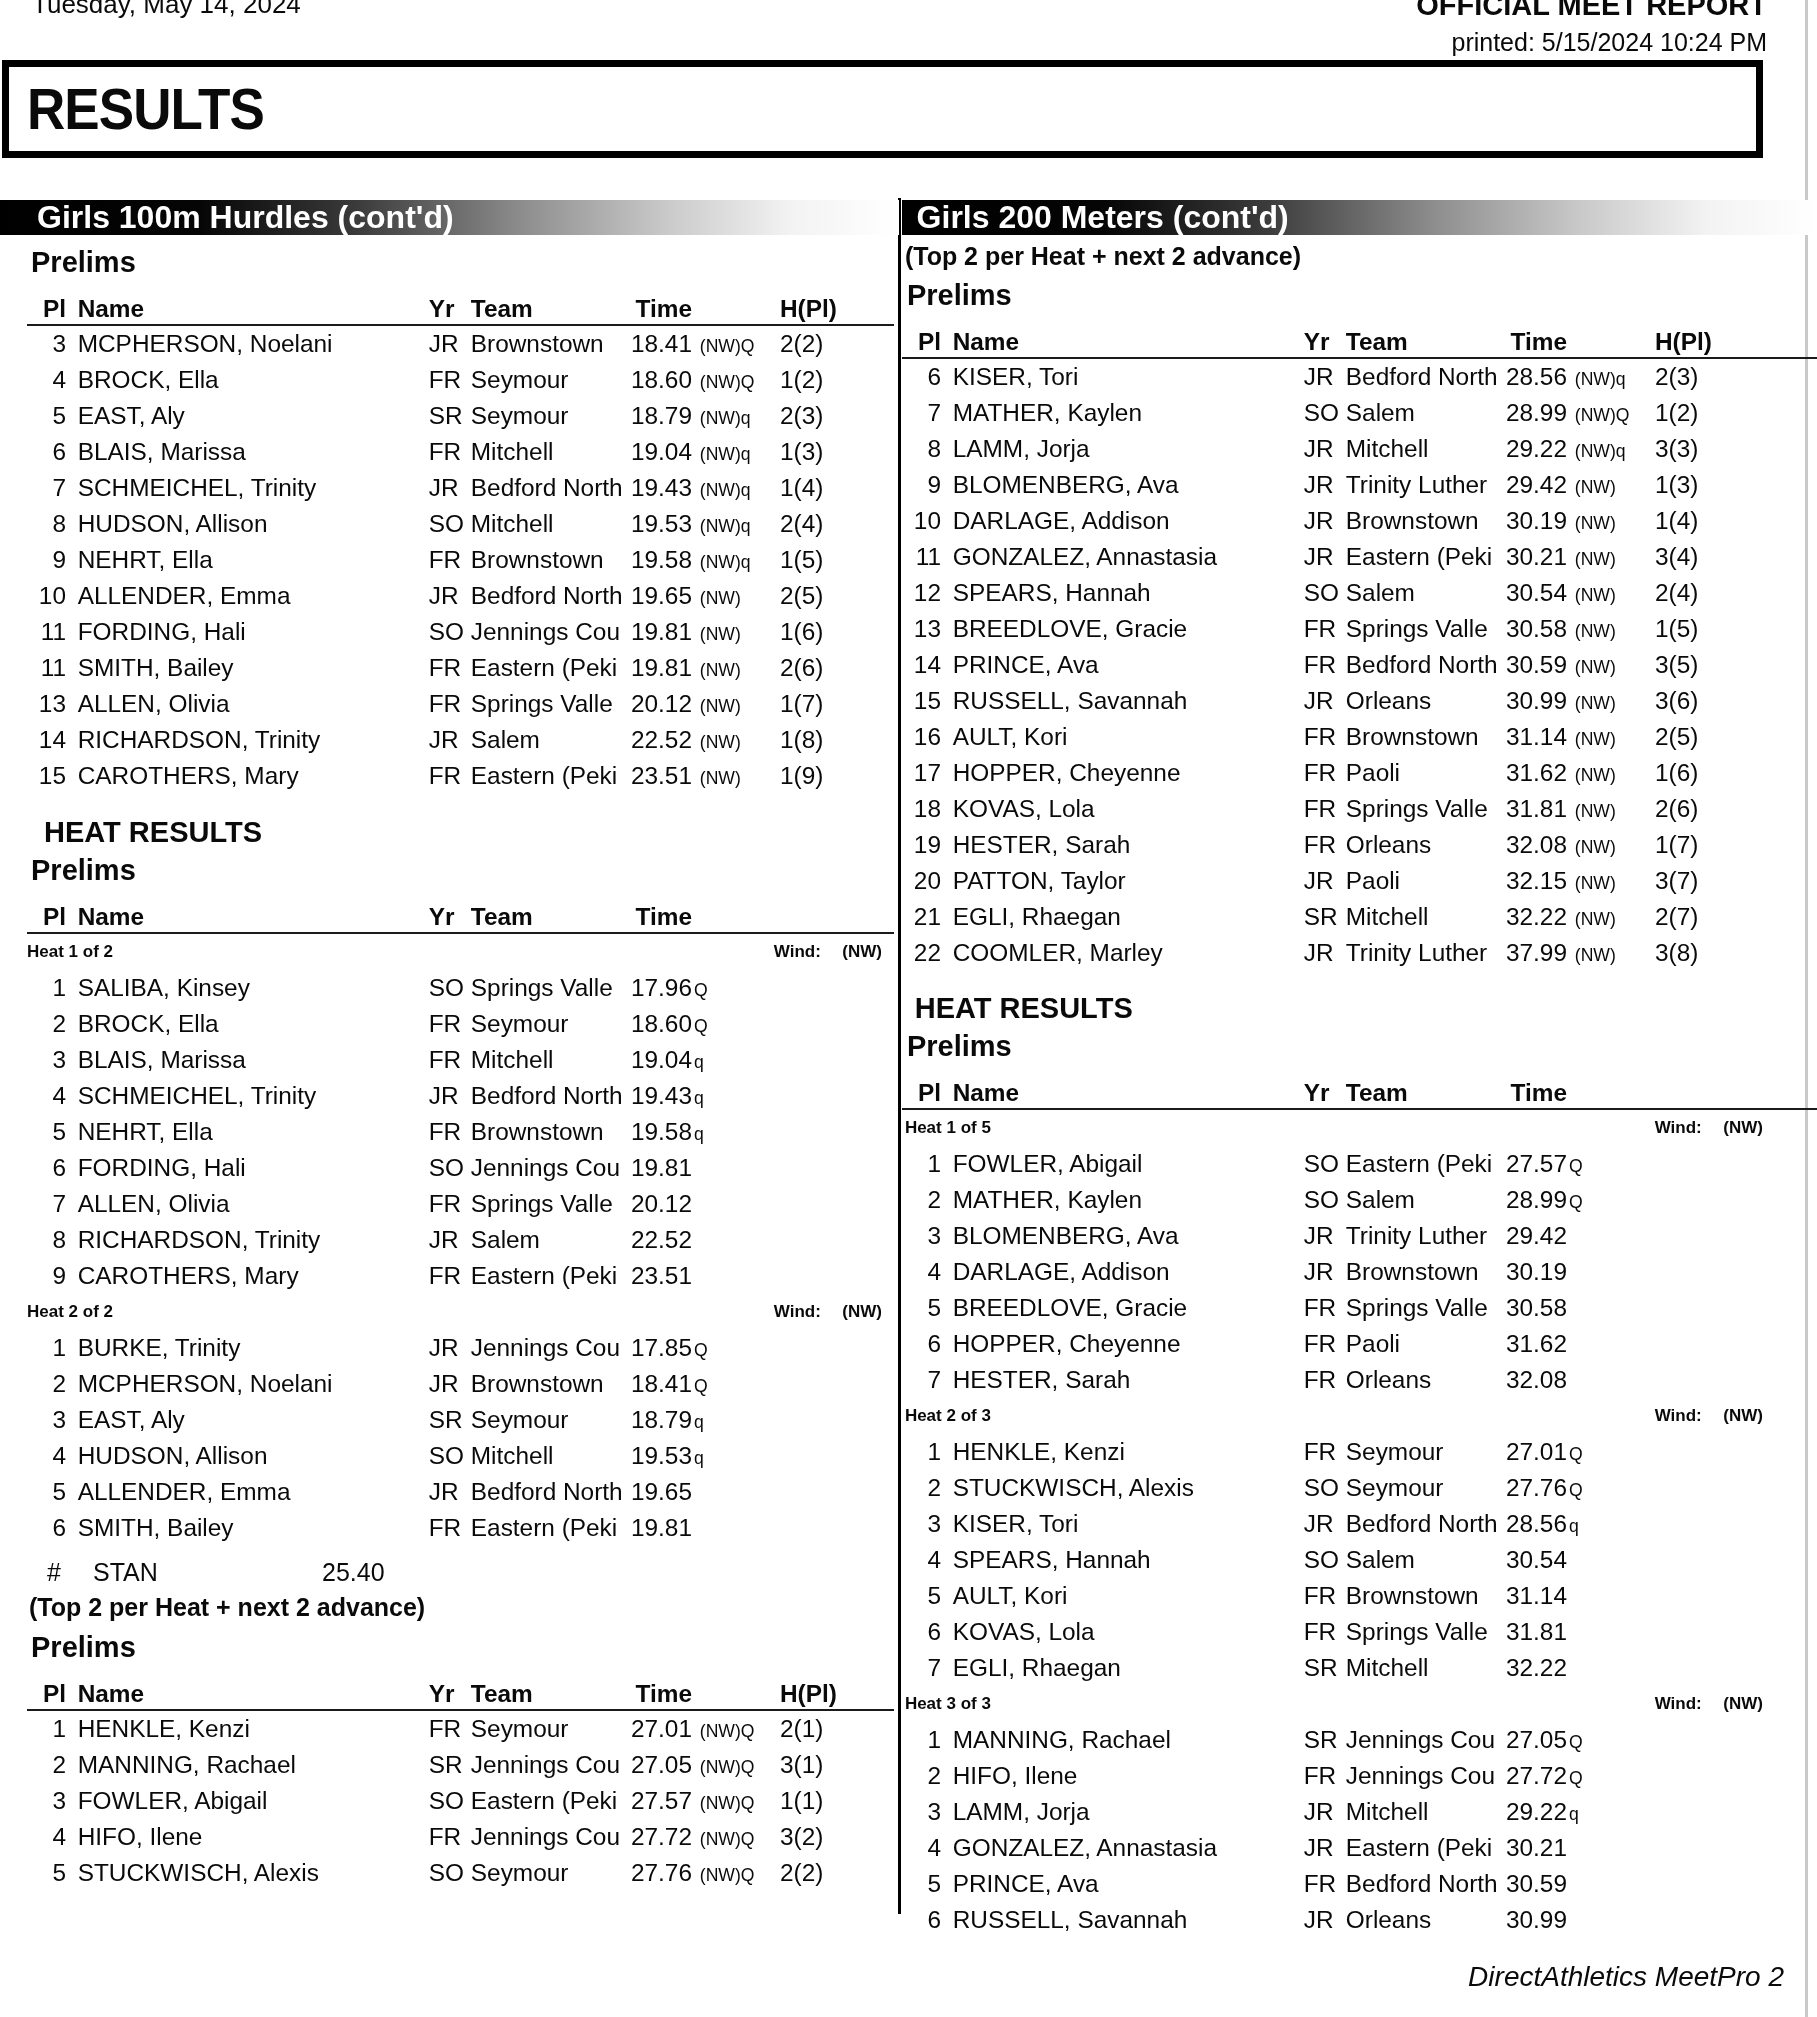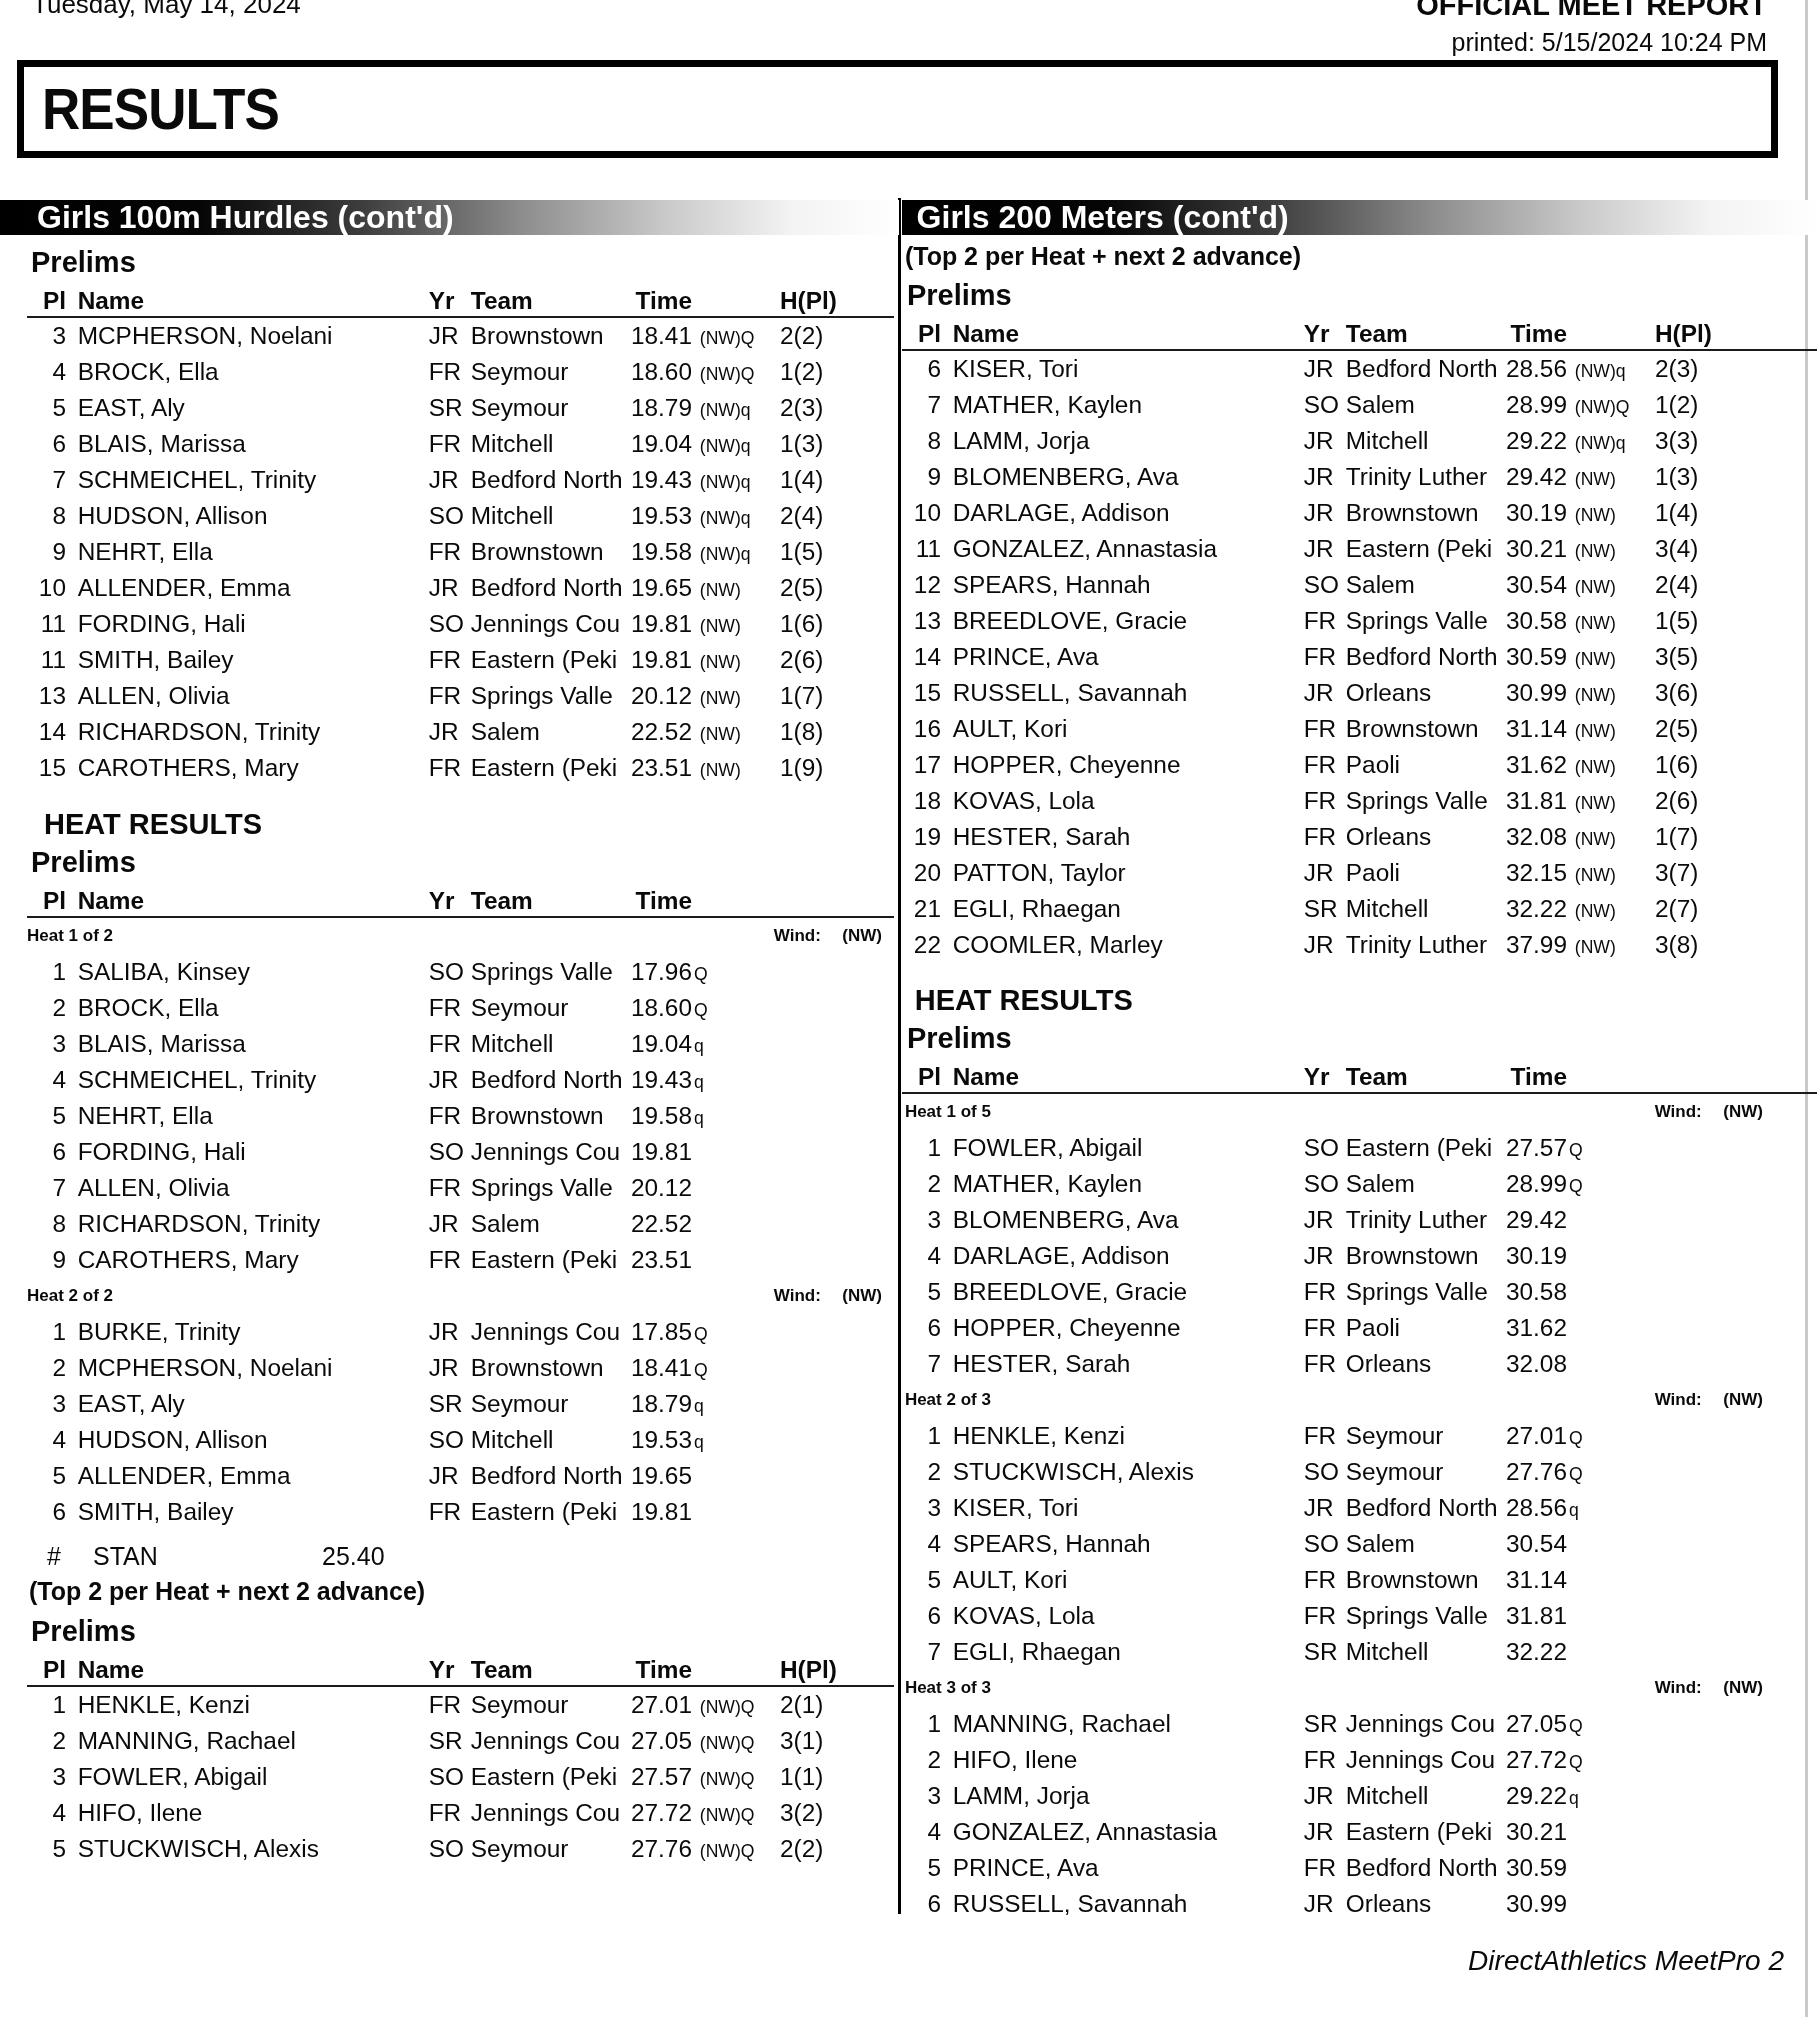--- a/index.html
+++ b/index.html
@@ -4,21 +4,21 @@
 <style>
   html,body{margin:0;padding:0;background:#ffffff;}
   .page{position:relative;width:1818px;height:2018px;background:#fff;overflow:hidden;
         font-family:Liberation Sans, sans-serif;color:#0a0a0a;}
   
   .top-date{position:absolute;left:32px;top:-10.7px;font-size:26px;white-space:nowrap;}
   .top-right{position:absolute;right:51px;top:-10.7px;text-align:right;}
   .report-title{font-size:29px;font-weight:bold;white-space:nowrap;}
   .printed{font-size:25px;margin-top:5.9px;white-space:nowrap;}
   
-  .results-box{position:absolute;left:17px;top:60px;width:1761px;height:98px;
+  .results-box{position:absolute;left:2px;top:60px;width:1761px;height:98px;
                border:7.8px solid #000;box-sizing:border-box;display:flex;align-items:center;}
   .results-title{font-size:57px;font-weight:bold;letter-spacing:-1px;margin-left:17.6px;
                  transform:scaleX(.93);transform-origin:left center;white-space:nowrap;}
   
   .col{position:absolute;top:200px;}
   .col-l{left:0;width:899px;}
   .col-r{left:902px;width:916px;}
   .divider{position:absolute;left:898px;top:198px;width:2.9px;height:1716px;background:#000;}
   .page-edge{position:absolute;left:1805px;top:0;width:2.9px;height:2018px;background:#c9c9c9;}
   
@@ -31,21 +31,21 @@
   .col-r .note{margin-left:2.9px;}
   .round{font-size:29px;font-weight:bold;line-height:30px;margin-top:11.7px;}
   .col-l .round{margin-left:31px;}
   .col-r .round{margin-left:4.9px;}
   .heat-results-title{font-size:29px;font-weight:bold;line-height:30px;margin-top:23.4px;}
   .col-l .heat-results-title{margin-left:44px;}
   .col-r .heat-results-title{margin-left:12.7px;margin-top:21.5px;}
   .col-r .round2{margin-top:7.8px;}
   .col-l .round2{margin-top:7.8px;}
   
-  .tbl{margin-top:11px;}
+  .tbl{margin-top:19px;}
   .col-l .tbl{margin-left:27px;width:867px;}
   .col-r .tbl{margin-left:0;width:916px;}
   .hrow,.row,.windrow{display:flex;align-items:baseline;white-space:nowrap;}
   .hrow{height:25px;line-height:25px;font-size:24.4px;font-weight:bold;margin-top:2px;}
   .rule{border-top:2.9px solid #1b1b1b;margin-top:2.9px;height:0;}
   .row{height:36px;line-height:36px;font-size:24.4px;}
   .c-pl{width:39px;text-align:right;flex:none;}
   .c-name{width:351px;padding-left:11.7px;box-sizing:border-box;flex:none;overflow:visible;}
   .c-yr{width:45px;padding-left:11.7px;box-sizing:border-box;flex:none;}
   .c-team{width:166px;padding-left:8.8px;box-sizing:border-box;flex:none;overflow:visible;}

